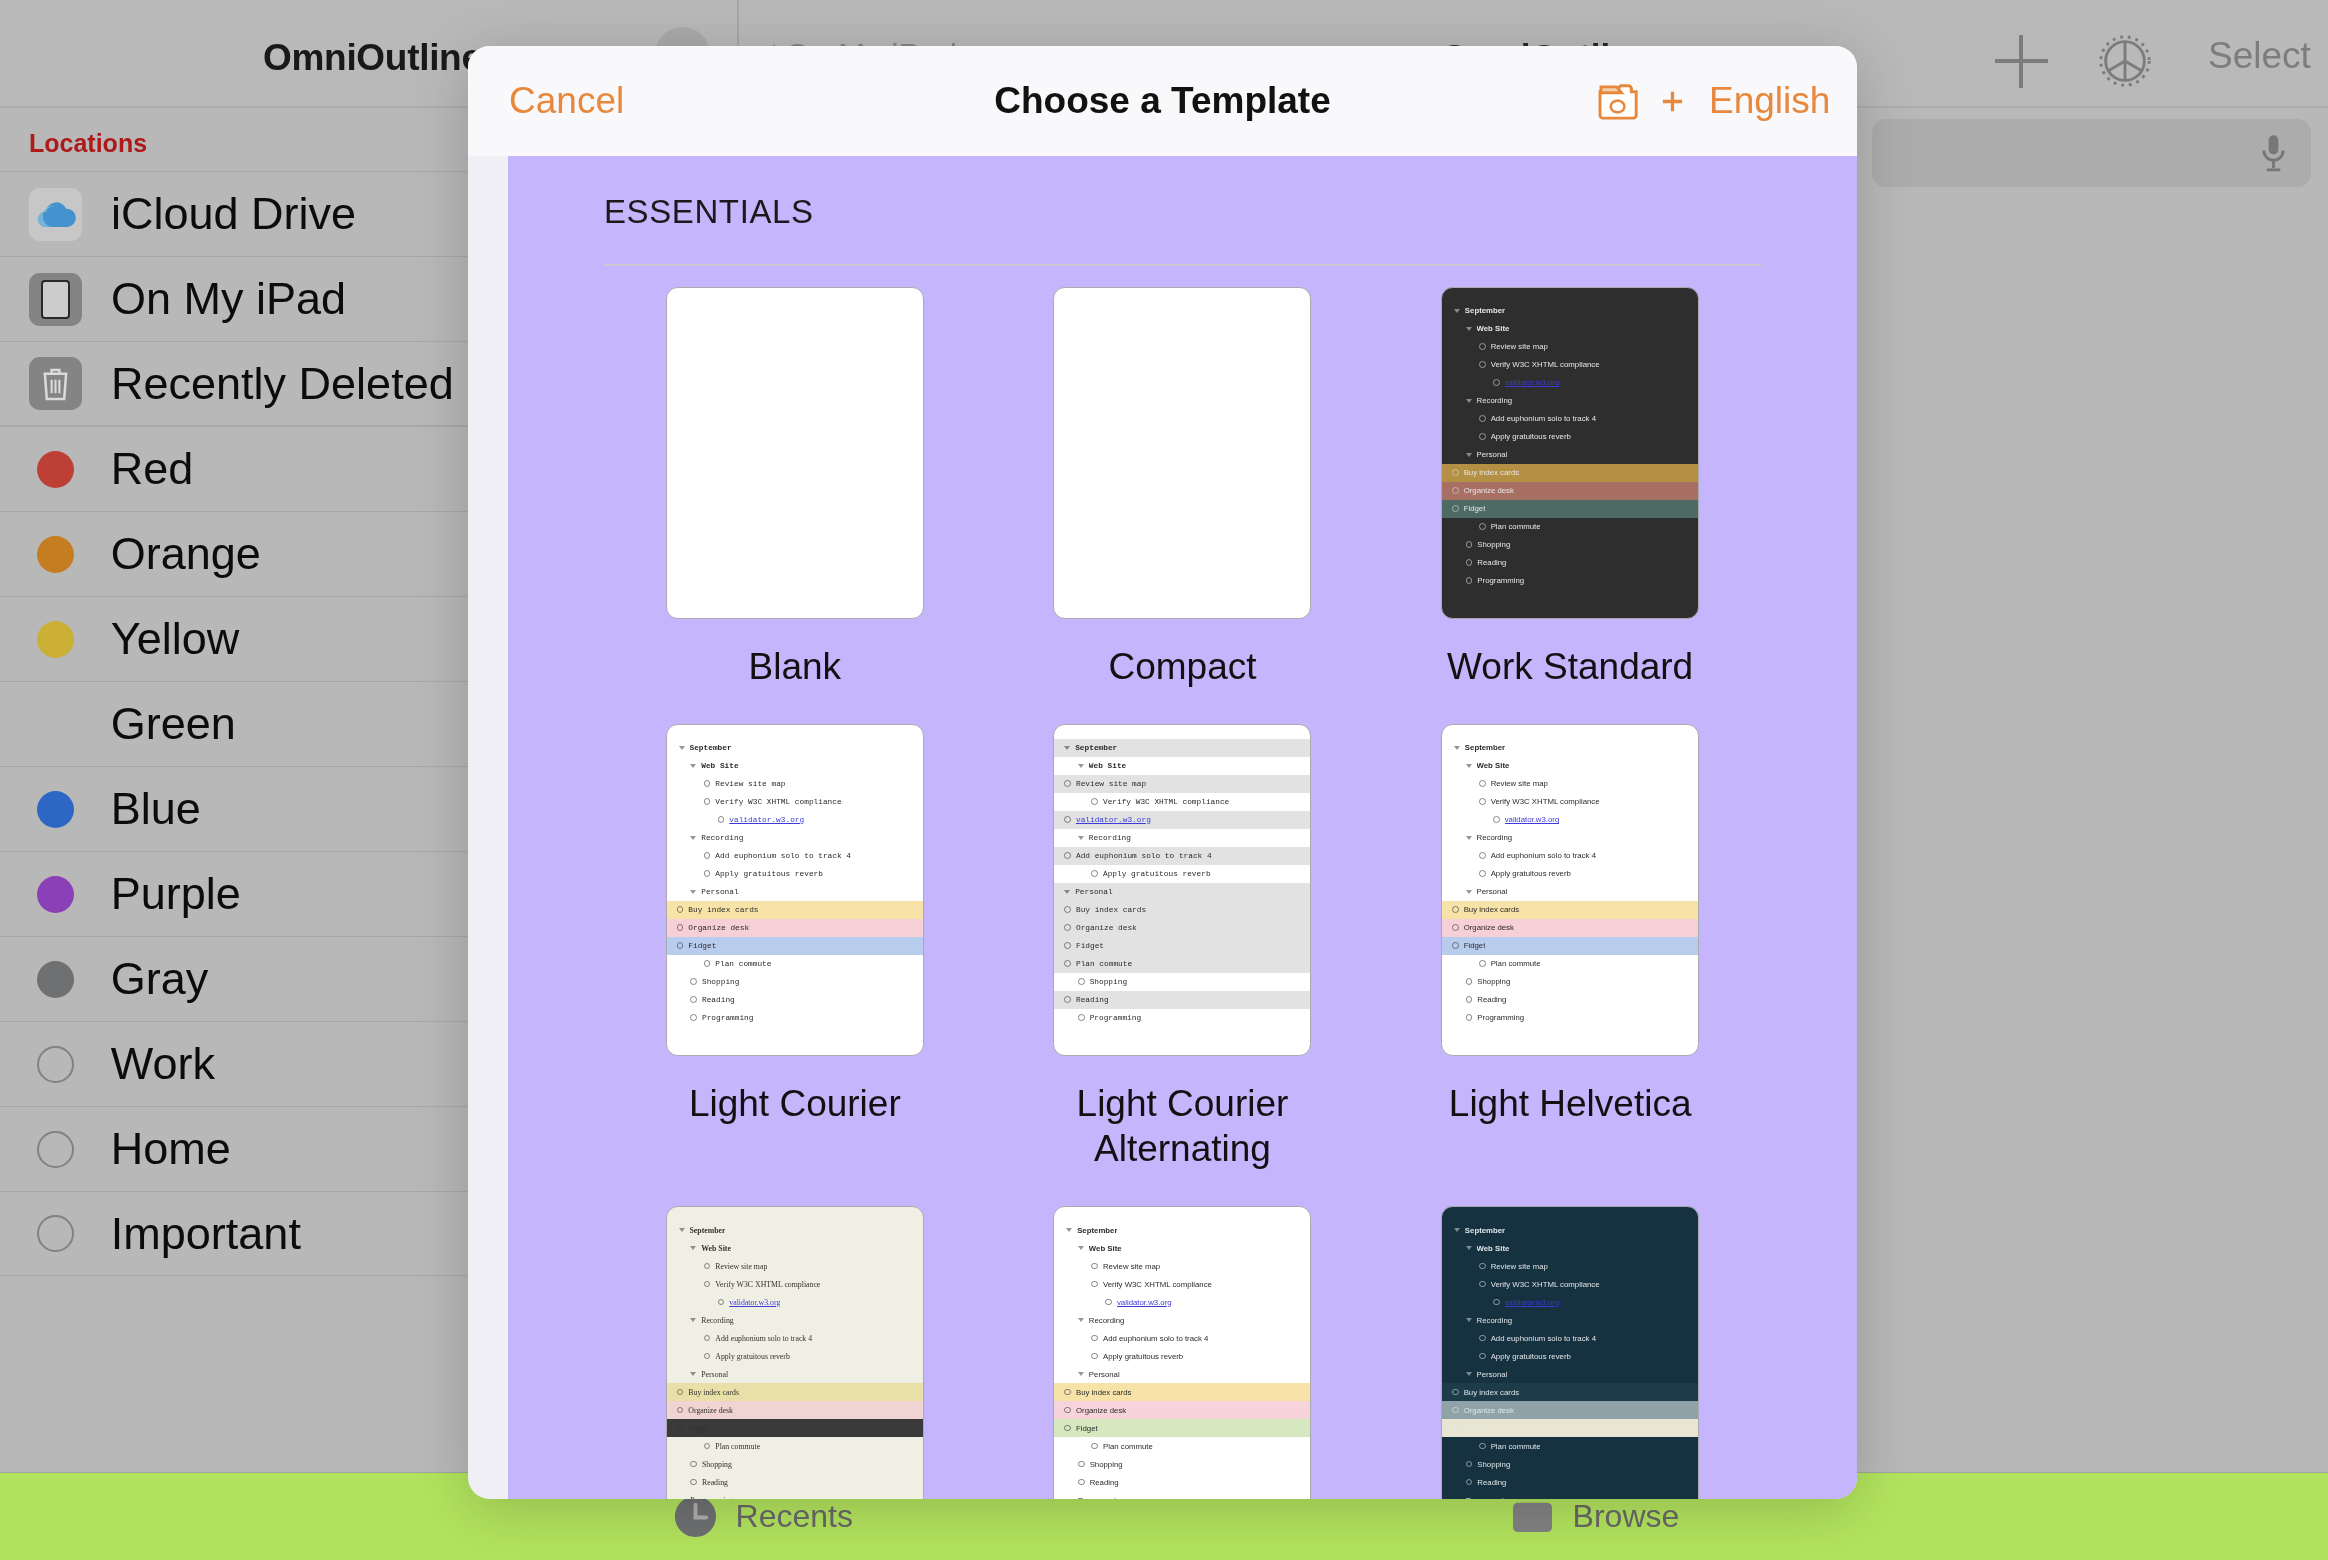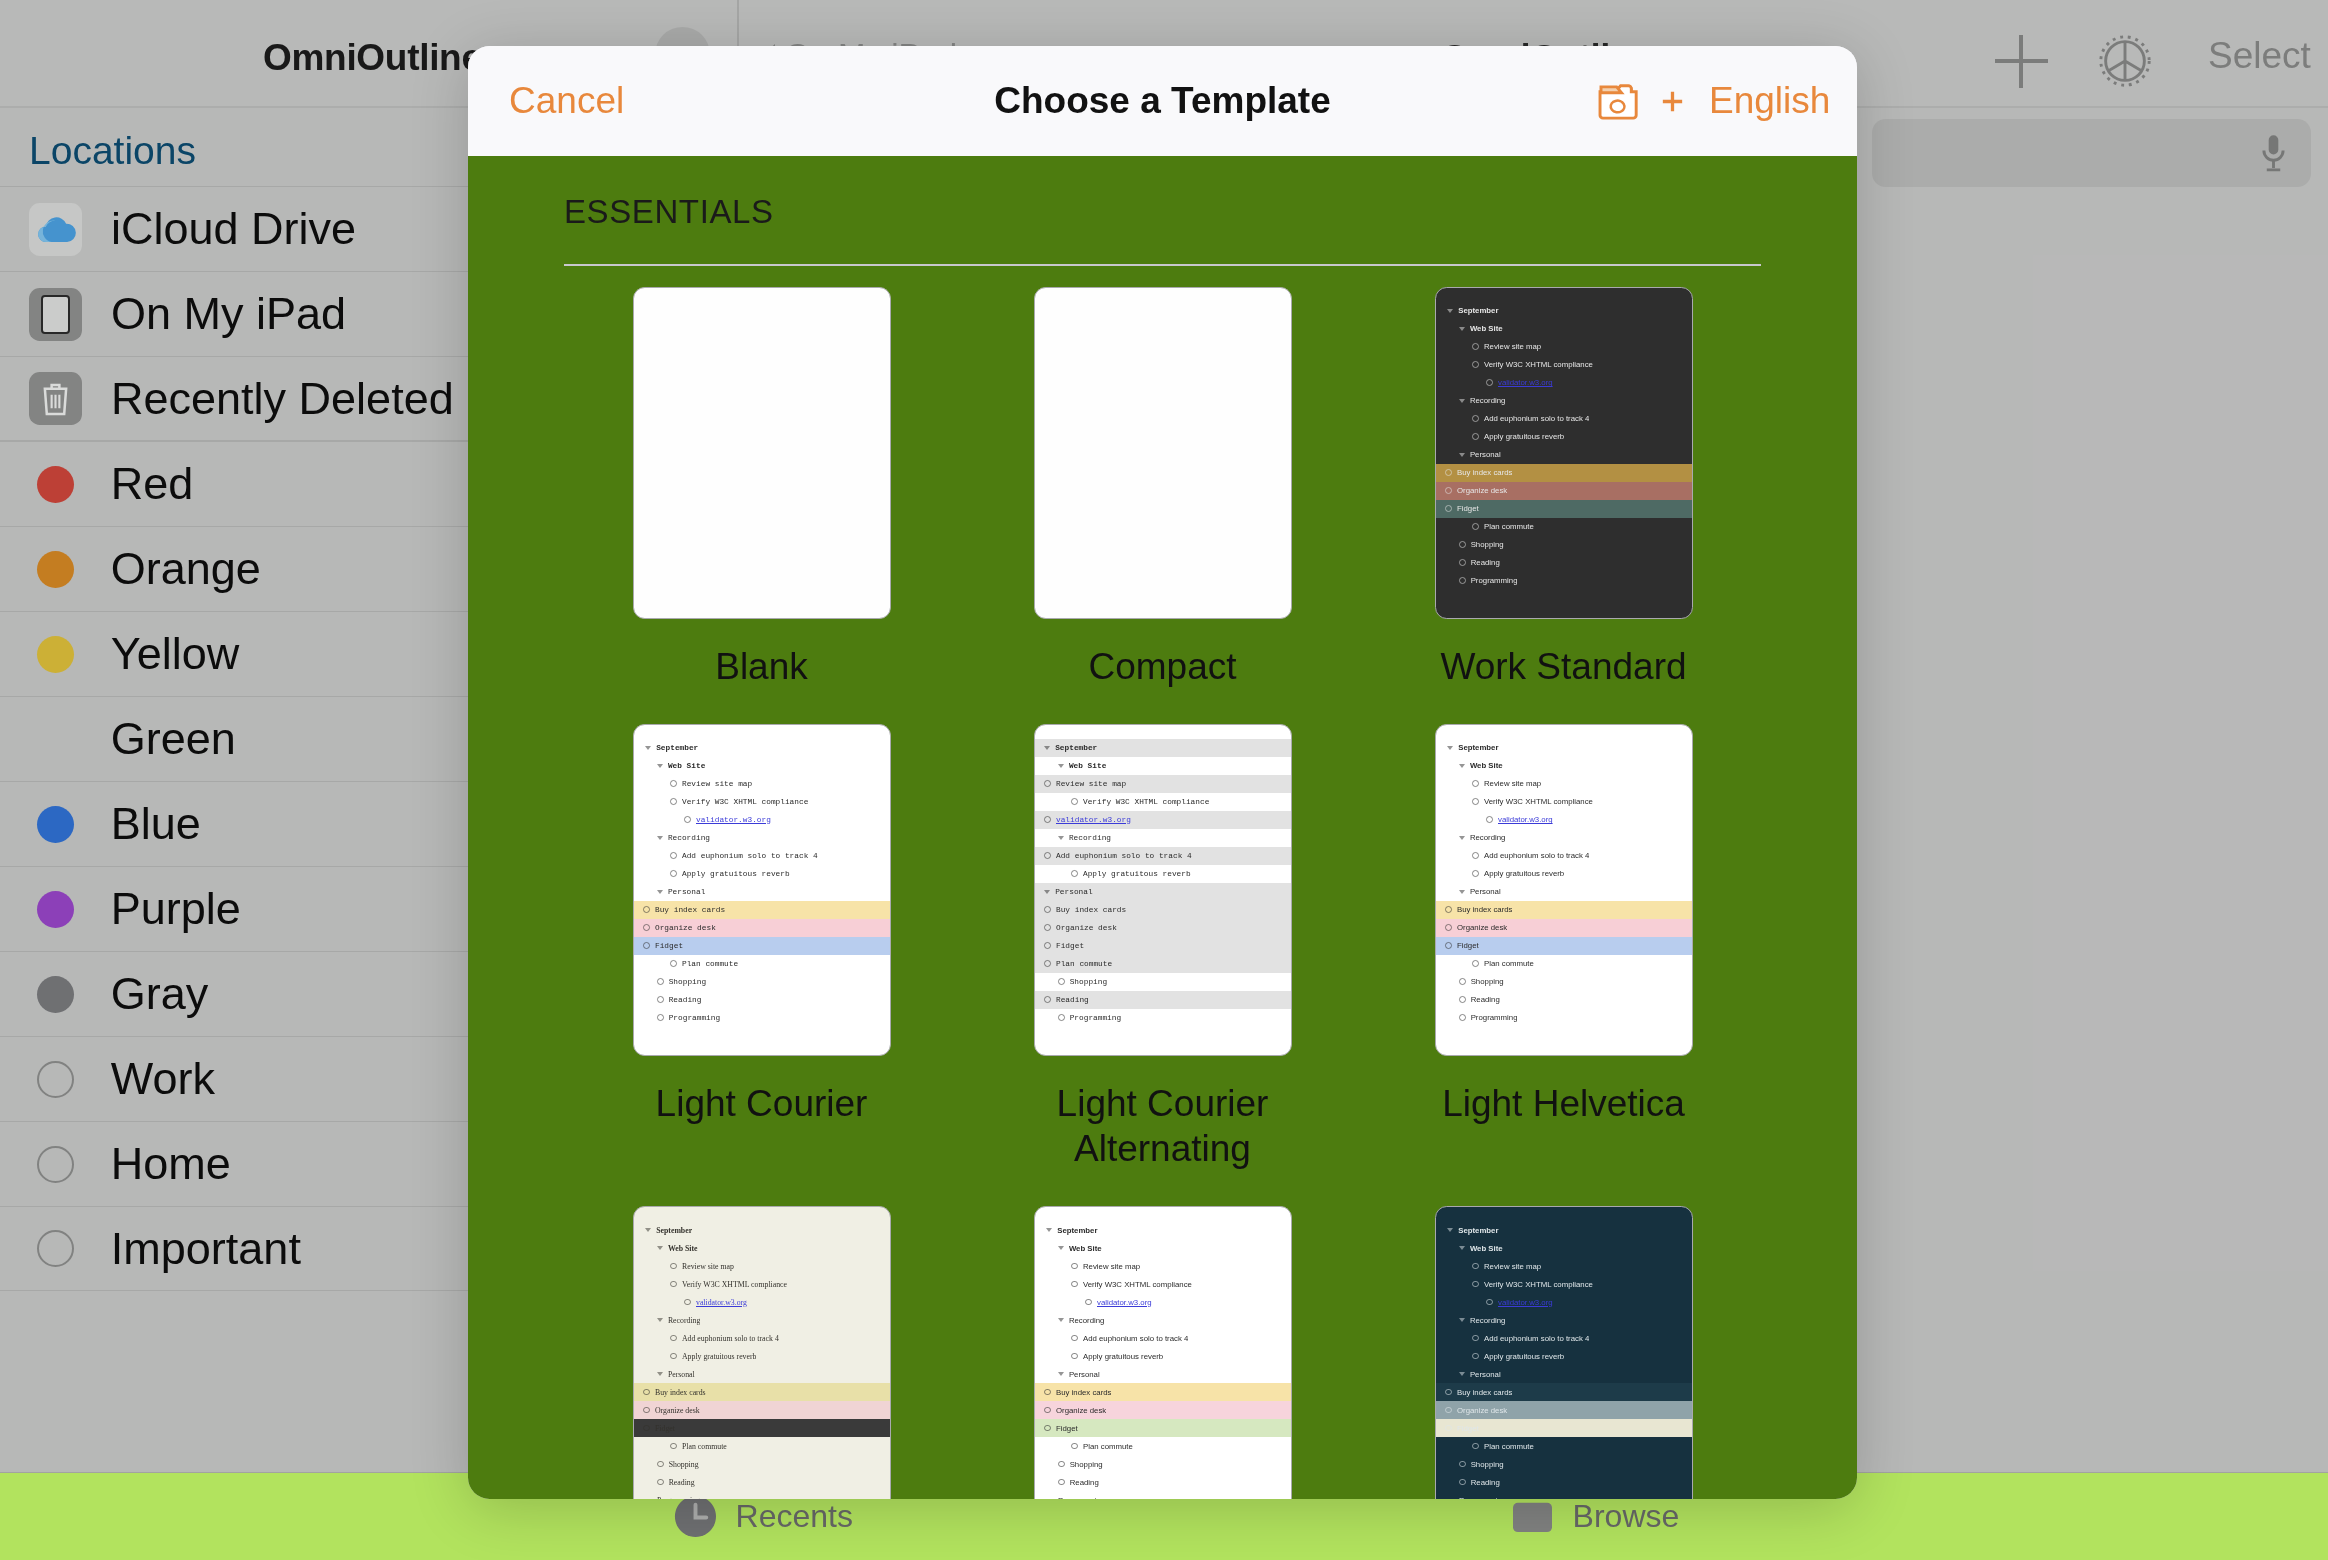--- a/index.html
+++ b/index.html
@@ -65,21 +65,21 @@
   .bg-divider-v {
     position: absolute; left: 737px; top: 0; width: 2px; height: 107px; background: #b0b1b0;
   }
   .bg-divider-h {
     position: absolute; left: 0; top: 106px; width: 2329px; height: 2px; background: #b7b8b7;
   }
 
   
   .sidebar { position: absolute; left: 0; top: 107px; width: 737px; bottom: 0; }
   .side-head {
-    font-size: 39px; font-weight: normal; color: #0c4a6e; padding: 21.5px 0 13.7px 29px;
+    font-size: 25px; font-weight: bold; color: #b91c1c; padding: 21.5px 0 13.7px 29px;
   }
   .side-row {
     display: flex; align-items: center; height: 85px;
     border-top: 1.5px solid #b2b3b2; padding-left: 29px;
   }
   .side-row.last { border-bottom: 1.5px solid #b2b3b2; }
   .side-icon-box {
     width: 53px; height: 53px; border-radius: 10.7px;
     display: flex; align-items: center; justify-content: center;
     margin-right: 29px; flex: none;
@@ -122,21 +122,21 @@
     position: absolute; left: 0; right: 0; text-align: center;
     font-size: 37px; font-weight: bold; color: #121212;
   }
   .sheet-folder-add {
     position: absolute; left: 1129px; display: flex; align-items: center; gap: 9.8px;
   }
   .sheet-lang {
     position: absolute; left: 1241px; font-size: 37px; color: #e8883c;
   }
   .sheet-body {
-    position: relative; height: 1343px; background: #4d7c0f; overflow: hidden;
+    position: relative; height: 1343px; background: #c4b5fd; overflow: hidden; margin-left: 40px;
   }
   .section-head {
     font-size: 33px; color: #1a1a1a; letter-spacing: 0.6px;
     padding: 37px 0 0 96px;
   }
   .section-rule {
     margin: 33px 96px 0 96px; height: 1.5px; background: #c9c8ce;
   }
 
   .grid {

